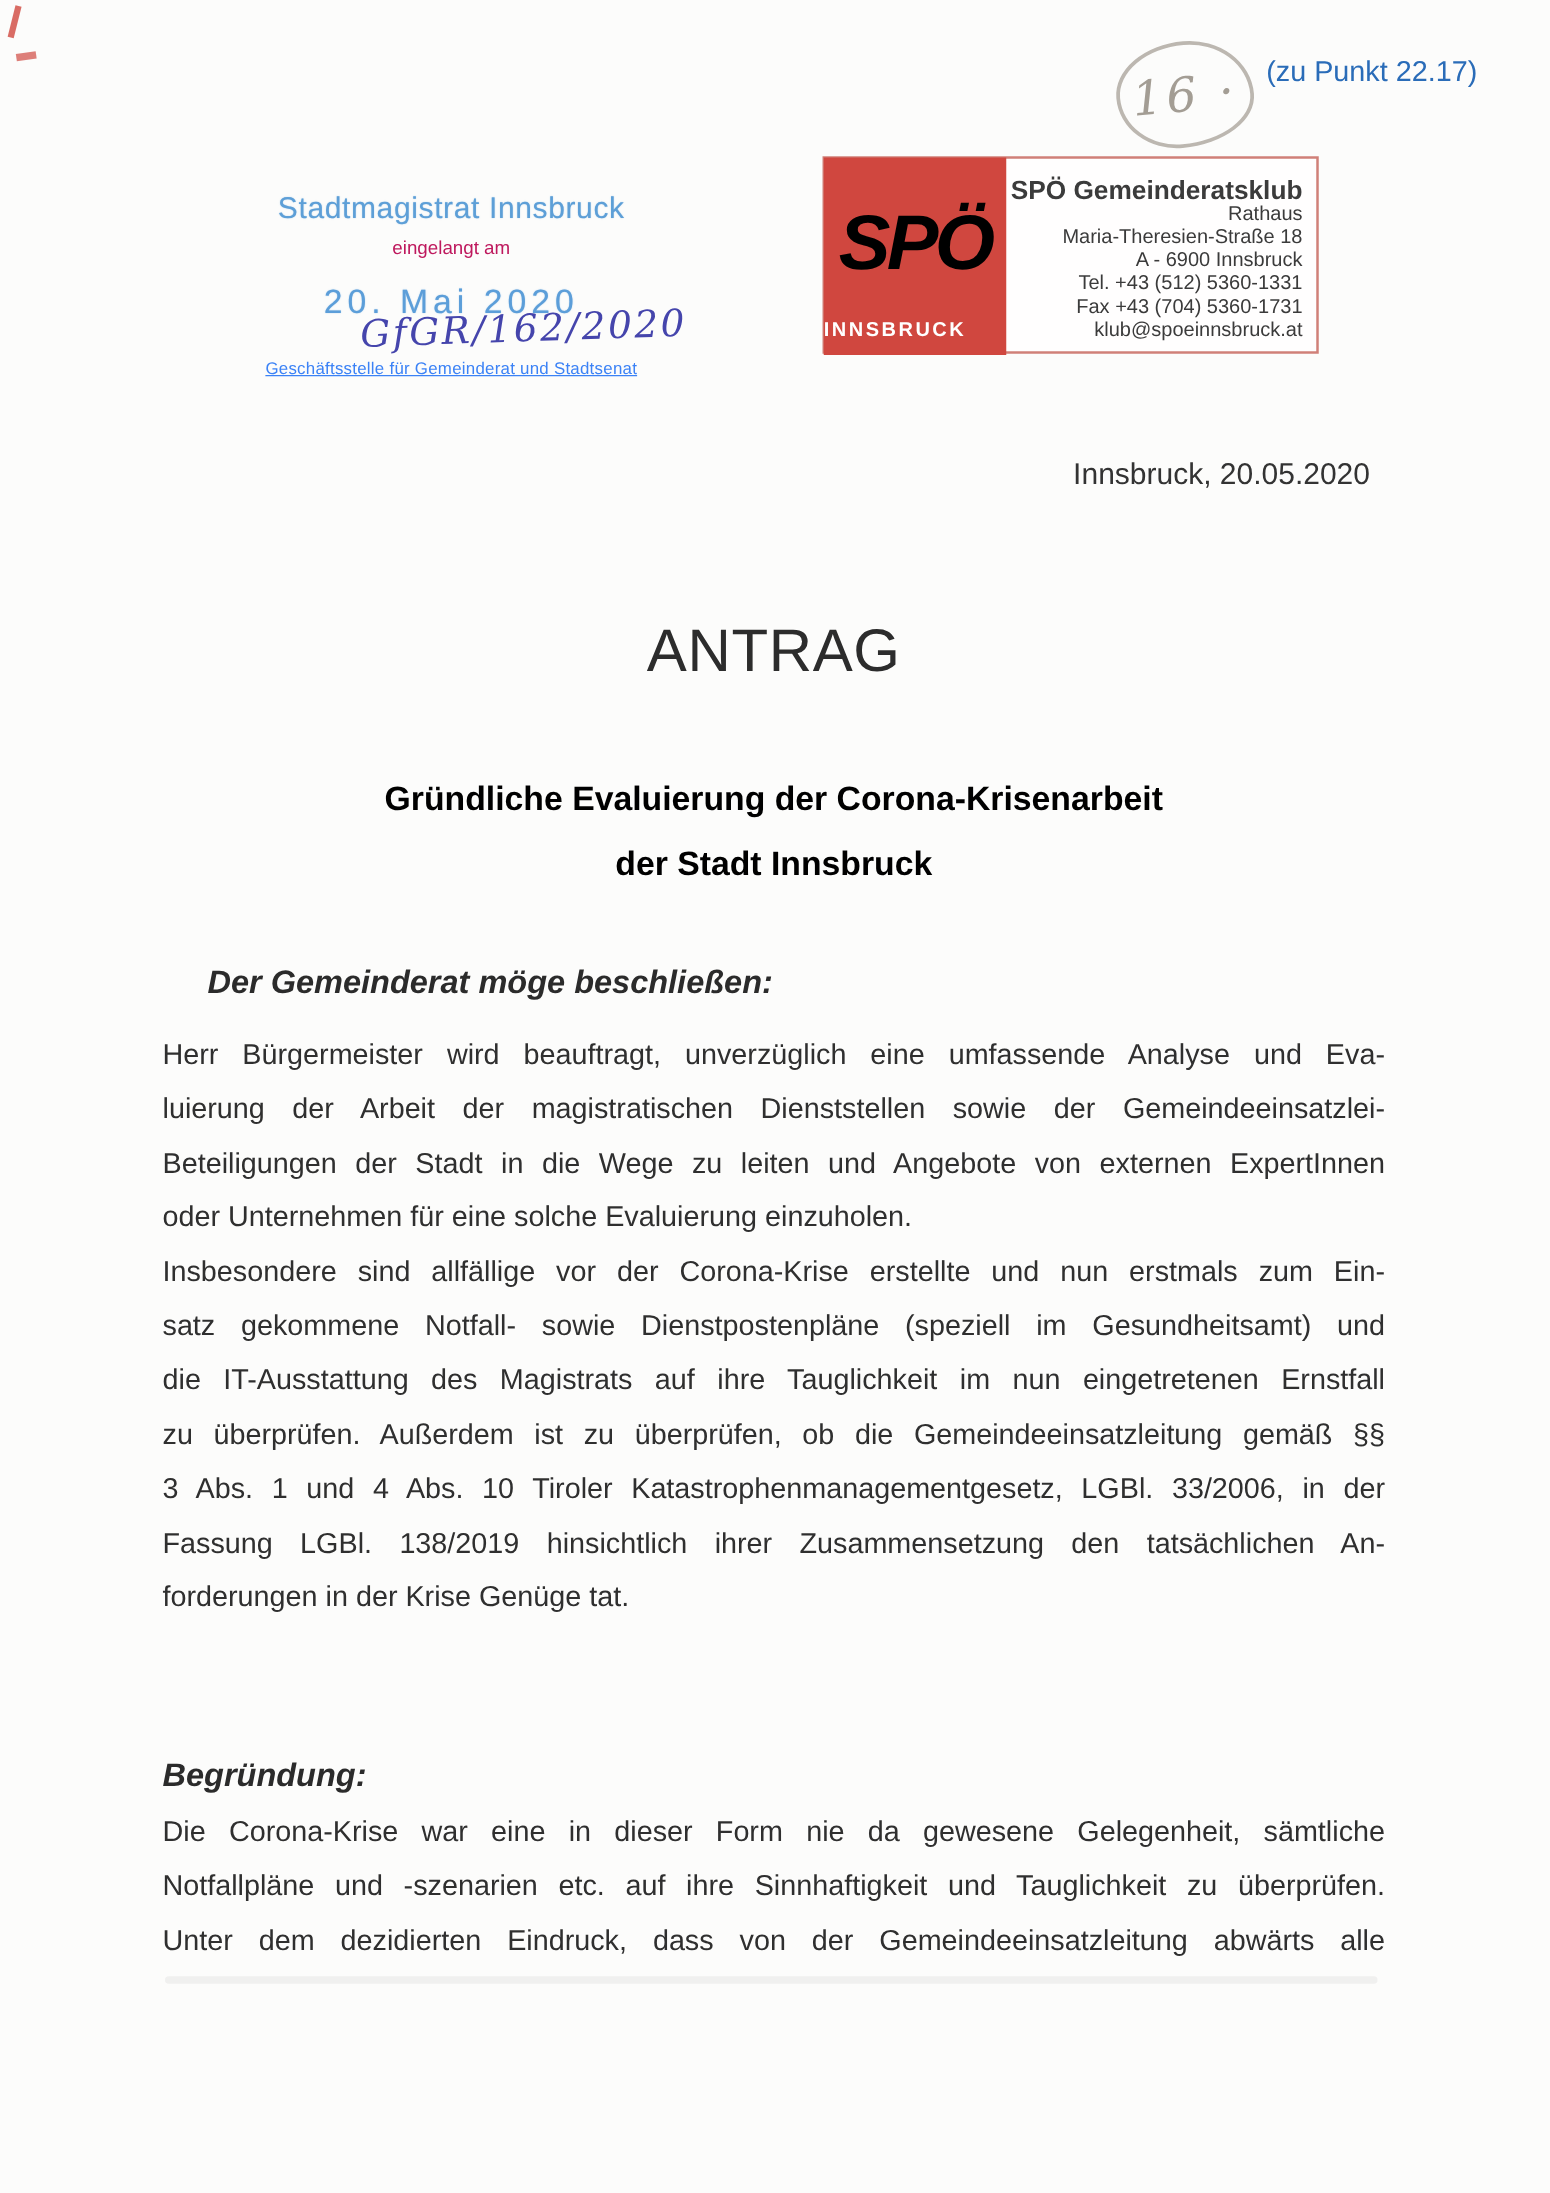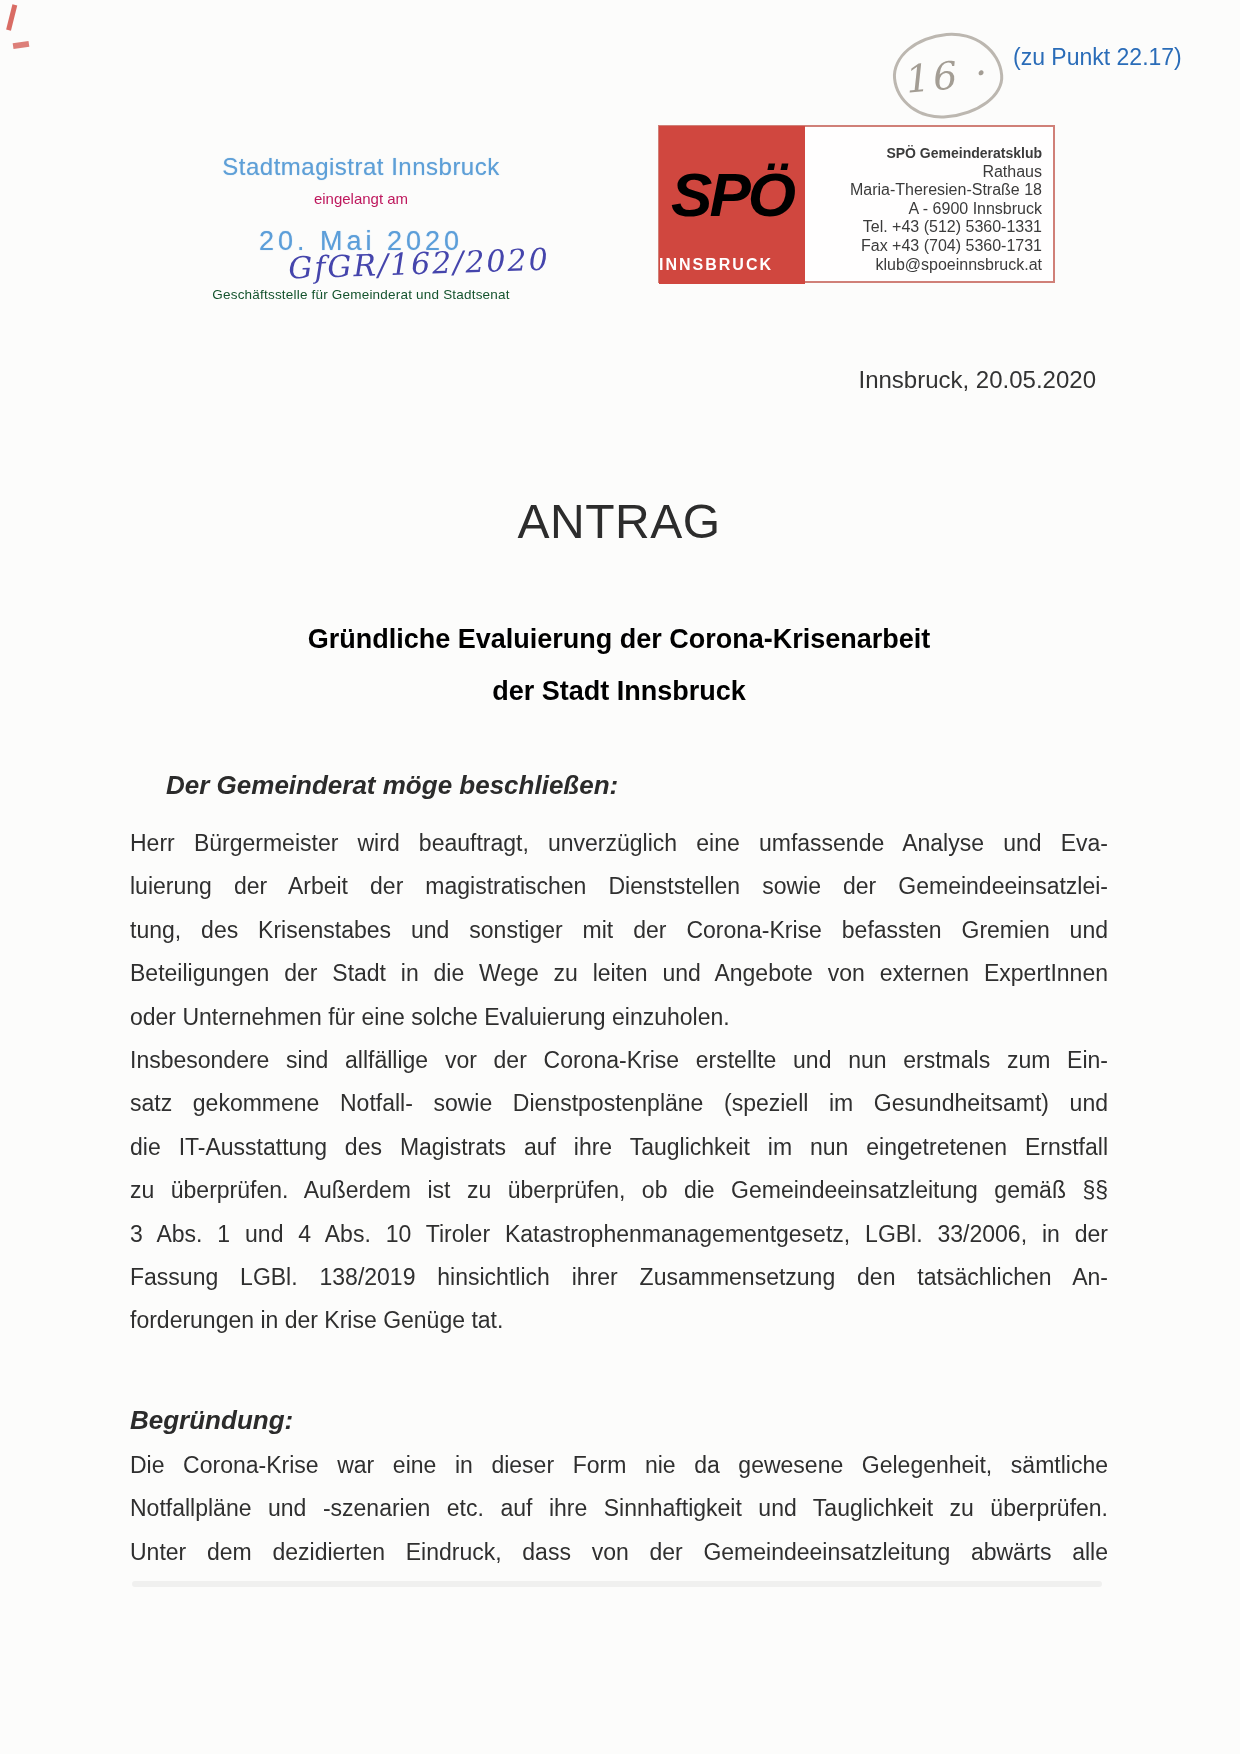--- a/index.html
+++ b/index.html
@@ -35,21 +35,21 @@
   }
 
   
   .stamp{position:absolute;left:196px;top:148px;width:330px;height:165px;}
   .stamp > div{position:absolute;width:100%;text-align:center;}
   .stamp-authority{top:5px;font-size:24px;color:#5d9fd7;letter-spacing:.5px;
     text-shadow:0 0 1px rgba(93,159,215,.55);}
   .stamp-received{top:42px;font-size:15px;color:#be185d;}
   .stamp-date{top:78px;font-size:27px;color:#5c9ed9;letter-spacing:4px;
     text-shadow:0 0 1px rgba(92,158,217,.6);}
-  .stamp-office{top:139px;font-size:13.5px;color:#14532d;letter-spacing:.2px;}
+  .stamp-office{top:139px;font-size:13.5px;color:#3b82f6;letter-spacing:.2px;text-decoration:underline;}
   .stamp-registration{
     position:absolute;left:58px;top:98px;width:auto;text-align:left;
     font-family:"DejaVu Serif", serif;font-style:italic;
     font-size:30px;color:#4545ac;letter-spacing:2px;
     transform:rotate(-2deg);white-space:nowrap;
   }
 
   
   .letterhead{
     position:absolute;left:658px;top:125px;width:397px;height:158px;
@@ -62,21 +62,21 @@
     letter-spacing:-3px;line-height:1;
   }
   .logo-city{
     position:absolute;left:0;bottom:10px;width:100%;
     color:#fff;font-size:16px;font-weight:bold;letter-spacing:2px;
   }
   .contact{
     position:absolute;right:11px;top:17px;text-align:right;
     font-size:16px;line-height:18.6px;color:#3b3b3b;white-space:nowrap;
   }
-  .contact .org{font-weight:bold;font-size:14px;}
+  .contact .org{font-weight:bold;font-size:21px;}
 
   
   .dateline{
     position:absolute;left:130px;top:366px;width:966px;
     text-align:right;font-size:24px;color:#333;
   }
 
   
   .doc-title{
     position:absolute;left:130px;top:494px;width:978px;text-align:center;
@@ -153,21 +153,20 @@
   <div class="doc-title">ANTRAG</div>
 
   <div class="subtitle1">Gründliche Evaluierung der Corona-Krisenarbeit</div>
   <div class="subtitle2">der Stadt Innsbruck</div>
 
   <div class="section-heading res-heading">Der Gemeinderat möge beschließen:</div>
 
   <div class="textblock body1">
     <div class="line j">Herr Bürgermeister wird beauftragt, unverzüglich eine umfassende Analyse und Eva-</div>
     <div class="line j">luierung der Arbeit der magistratischen Dienststellen sowie der Gemeindeeinsatzlei-</div>
-    <div class="line j">tung, des Krisenstabes und sonstiger mit der Corona-Krise befassten Gremien und</div>
     <div class="line j">Beteiligungen der Stadt in die Wege zu leiten und Angebote von externen ExpertInnen</div>
     <div class="line nj">oder Unternehmen für eine solche Evaluierung einzuholen.</div>
     <div class="line j">Insbesondere sind allfällige vor der Corona-Krise erstellte und nun erstmals zum Ein-</div>
     <div class="line j">satz gekommene Notfall- sowie Dienstpostenpläne (speziell im Gesundheitsamt) und</div>
     <div class="line j">die IT-Ausstattung des Magistrats auf ihre Tauglichkeit im nun eingetretenen Ernstfall</div>
     <div class="line j">zu überprüfen. Außerdem ist zu überprüfen, ob die Gemeindeeinsatzleitung gemäß §§</div>
     <div class="line j">3 Abs. 1 und 4 Abs. 10 Tiroler Katastrophenmanagementgesetz, LGBl. 33/2006, in der</div>
     <div class="line j">Fassung LGBl. 138/2019 hinsichtlich ihrer Zusammensetzung den tatsächlichen An-</div>
     <div class="line nj">forderungen in der Krise Genüge tat.</div>
   </div>

